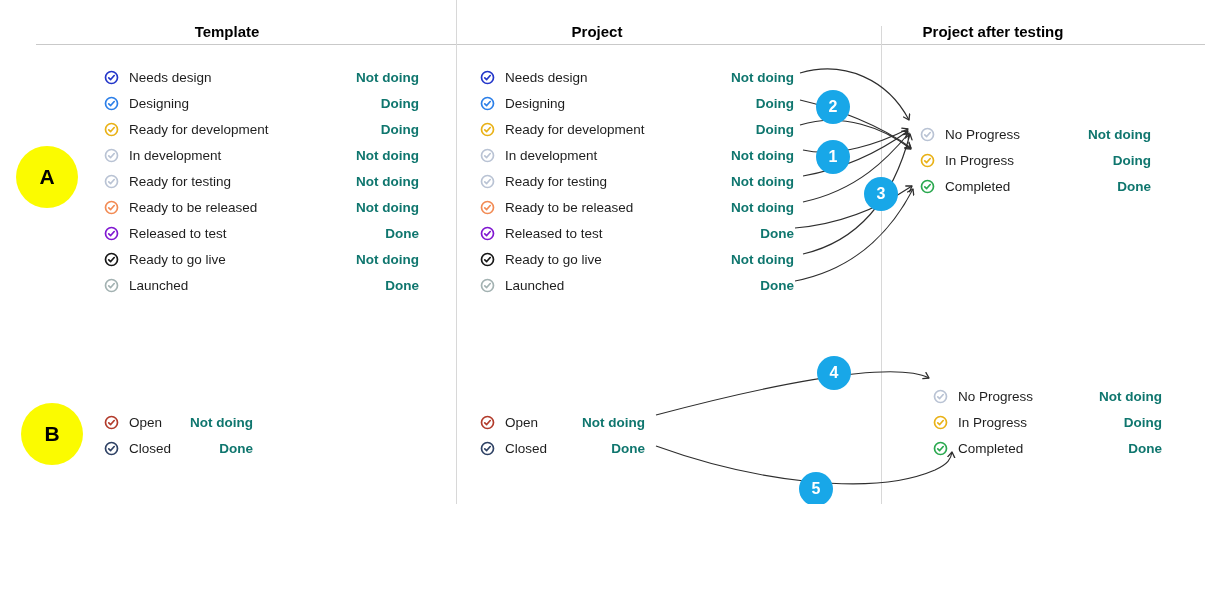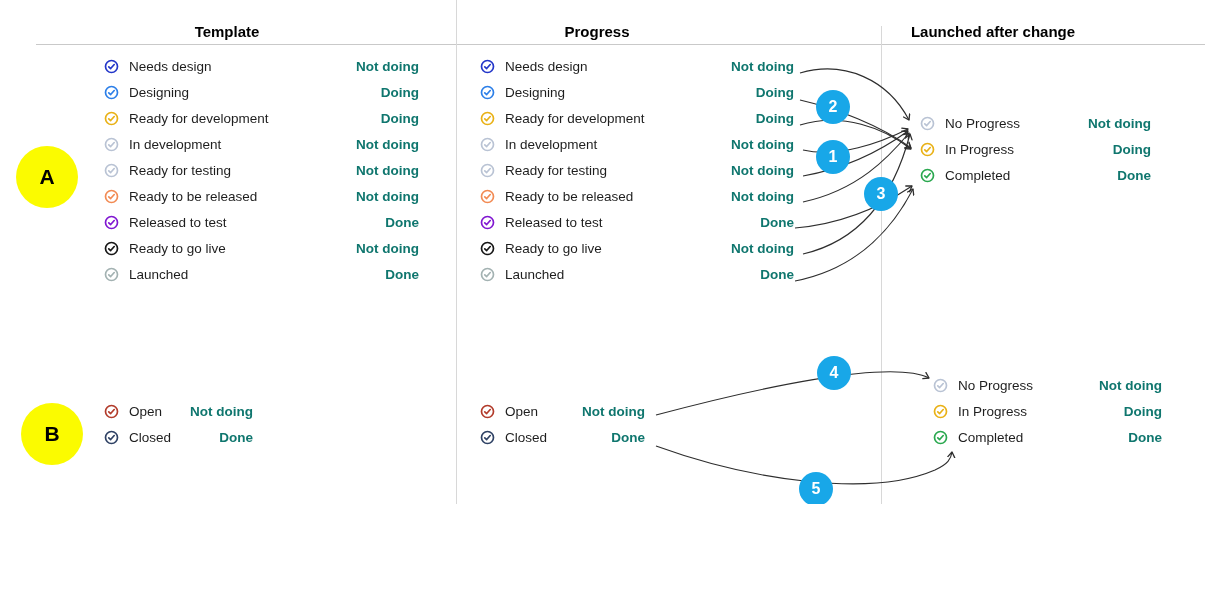--- a/index.html
+++ b/index.html
@@ -6,21 +6,21 @@
   #canvas{
     position:relative;width:1205px;height:504px;background:#fff;overflow:hidden;
     font-family:"Liberation Sans",sans-serif;color:#1c1c1c;padding-left:24px;
   }
   .col-header{
     position:absolute;top:23px;transform:translateX(-50%);
     font-size:15px;font-weight:bold;color:#000;white-space:nowrap;
   }
   .vdivider{position:absolute;width:1px;background:#d8d8d8;}
   .hline{position:absolute;height:1px;background:#c9c9c9;}
-  .status-row{position:absolute;height:26px;display:flex;align-items:flex-start;}
+  .status-row{position:absolute;height:26px;display:flex;align-items:flex-end;}
   .status-row .sicon{flex:0 0 auto;width:15px;height:15px;margin-right:10px;display:block;}
   .status-row .slabel{font-size:13.5px;color:#1e1e1e;white-space:nowrap;}
   .status-row .svalue{margin-left:auto;font-size:13.5px;font-weight:bold;color:#0f766e;white-space:nowrap;}
   .marker-circle{
     position:absolute;width:62px;height:62px;border-radius:50%;background:#fbfb00;
     display:flex;align-items:center;justify-content:center;
     font-size:21px;font-weight:bold;color:#000;
   }
   .step-badge{
     position:absolute;width:34px;height:34px;border-radius:50%;background:#18a7e8;
@@ -29,22 +29,22 @@
   }
   #arrow-layer{position:absolute;left:0;top:0;pointer-events:none;}
   #arrow-layer path.arrow{fill:none;stroke:#2e2e2e;stroke-width:1.15;}
 </style>
 </head>
 <body>
 
 <div id="canvas">
 
   <div class="col-header" style="left:227px">Template</div>
-  <div class="col-header" style="left:597px">Progress</div>
-  <div class="col-header" style="left:993px">Launched after change</div>
+  <div class="col-header" style="left:597px">Project</div>
+  <div class="col-header" style="left:993px">Project after testing</div>
 
   <div class="hline" style="left:36px;top:44px;width:1169px"></div>
   <div class="vdivider" style="left:456px;top:0;height:597px"></div>
   <div class="vdivider" style="left:881px;top:26px;height:571px"></div>
 
   <div class="marker-circle" style="left:16px;top:146px">
     <span>A</span>
   </div>
   <div class="marker-circle" style="left:21px;top:403px">
     <span>B</span>

